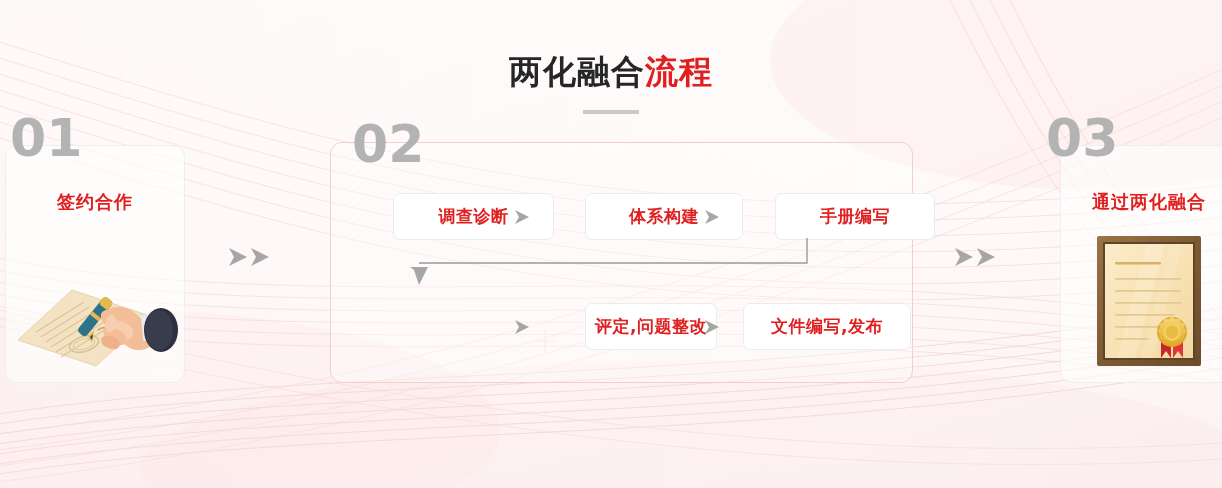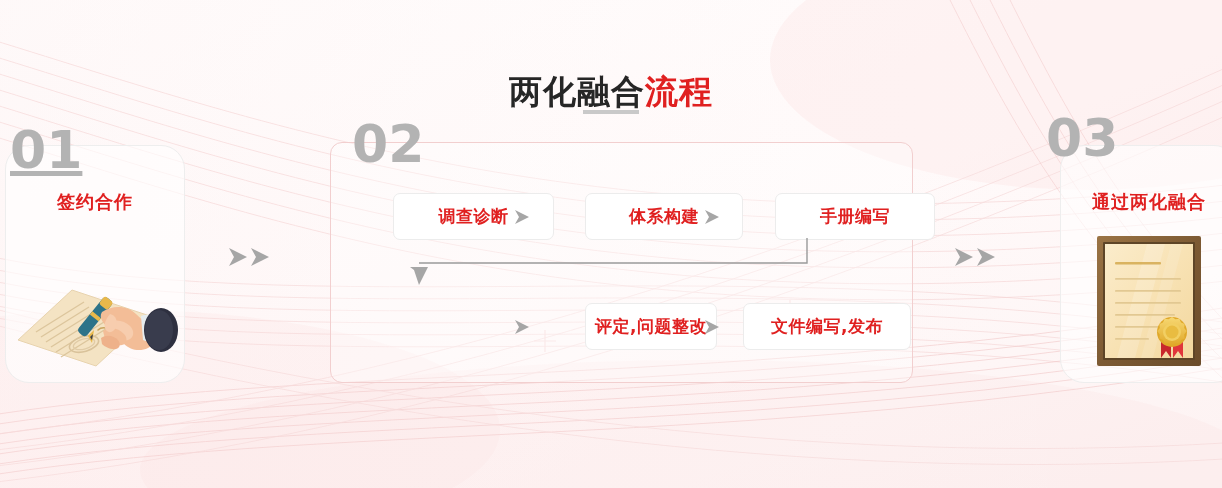--- a/index.html
+++ b/index.html
@@ -32,21 +32,20 @@
     z-index: 2;
   }
 
   
   .title-wrap {
     position: absolute;
     left: 0;
     top: 52px;
     width: 1222px;
     text-align: center;
-    margin-top: 20px;
   }
   .title-text {
     font-size: 33px;
     font-weight: bold;
     letter-spacing: 1px;
     line-height: 1.2;
     display: inline-block;
   }
   .title-dark { color: #262626; }
   .title-accent { color: #e02020; }
@@ -63,30 +62,30 @@
   .step-num {
     position: absolute;
     font-size: 52px;
     font-weight: bold;
     color: #b3b3b3;
     letter-spacing: 0px;
     line-height: 1;
     font-family: "DejaVu Sans", "Liberation Sans", sans-serif;
     z-index: 4;
   }
-  #num-01 { left: 10px;   top: 124px; text-decoration: underline; }
+  #num-01 { left: 10px;   top: 112px; }
   #num-02 { left: 352px;  top: 118px; }
   #num-03 { left: 1046px; top: 112px; }
 
   
   .side-card {
     position: absolute;
     background: rgba(255,255,255,0.62);
     border: 1px solid #eeeeee;
-    border-radius: 24px;
+    border-radius: 12px;
     box-sizing: border-box;
     padding-left: 24px;
   }
   #card-01 { left: 5px;    top: 145px; width: 180px; height: 238px; }
   #card-03 { left: 1060px; top: 145px; width: 178px; height: 238px; }
 
   .card-title {
     position: absolute;
     left: 0;
     width: 100%;

